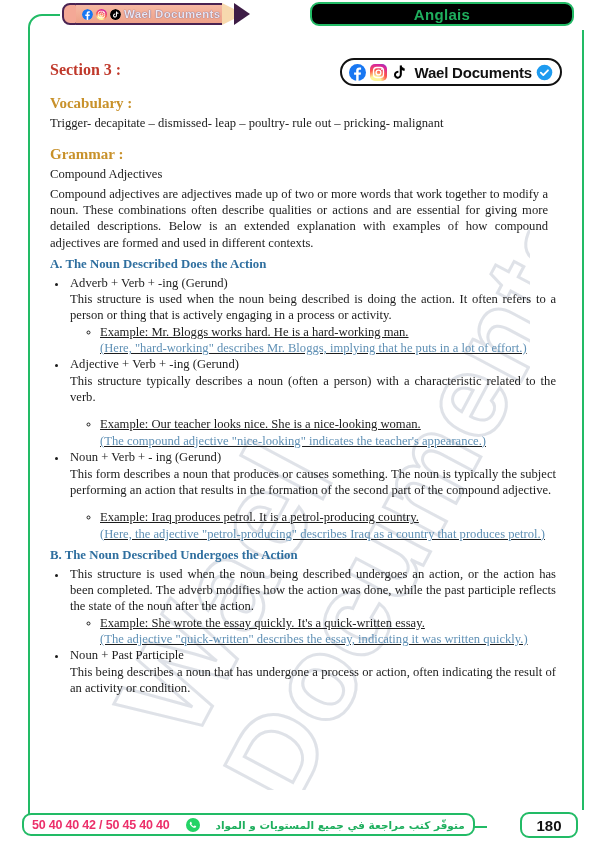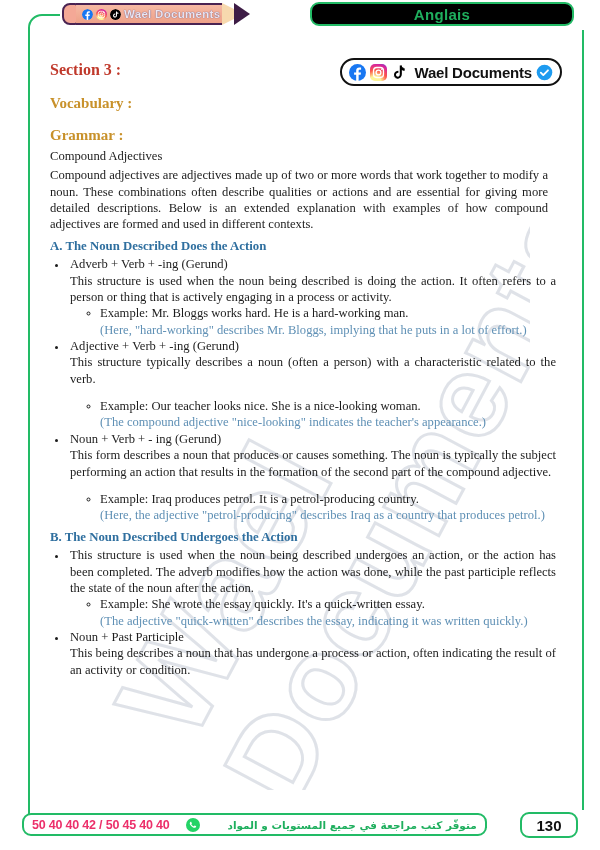--- a/index.html
+++ b/index.html
@@ -116,21 +116,21 @@
     margin:5px 0 2px 0;
   }
 
   ul.lv1{margin:0;padding:0 0 0 18px;list-style:disc;}
   ul.lv1>li{margin:0 0 0 0;padding-left:2px;}
   ul.lv1>li::marker{font-size:11px;}
   .li-head{display:block;}
   .li-body{display:block;text-align:justify;}
 
   ul.lv2{margin:0;padding:0 0 0 30px;list-style:circle;}
-  ul.lv2>li{margin:0;}
+  ul.lv2>li{margin:0;text-decoration:underline;}
   ul.lv2>li::marker{font-size:10px;}
   .ex-line{display:block;}
   .note{display:block;color:#5f90b5;}
 
   .gap{height:11px;}
 
   
   .footer{position:absolute;left:0;bottom:0;width:600px;height:46px;z-index:4;}
   .foot-pill{
     position:absolute;left:22px;bottom:14px;height:23px;
@@ -140,21 +140,21 @@
   }
   .phones{
     font-family:"Liberation Sans", sans-serif;
     font-weight:bold;font-size:12.5px;color:#ec2f6a;white-space:nowrap;
     letter-spacing:-.2px;
   }
   .wa{width:14px;height:14px;flex:0 0 auto;display:block;}
   .arabic{
     font-family:"DejaVu Sans", sans-serif;
     font-size:10.5px;font-weight:bold;color:#1faf5e;
-    direction:rtl;white-space:nowrap;margin-left:12px;
+    direction:rtl;white-space:nowrap;
   }
   .page-pill{
     position:absolute;right:22px;bottom:12px;width:58px;height:26px;
     border:2.5px solid #22bb66;border-radius:9px;background:#fff;
     display:flex;align-items:center;justify-content:center;box-sizing:border-box;
   }
   .page-pill span{
     font-family:"Liberation Sans", sans-serif;
     font-weight:bold;font-size:15px;color:#111;
   }
@@ -250,20 +250,21 @@
     <circle cx="12" cy="12" r="11" fill="#1d9bf0"></circle>
     <path d="M6.8 12.2l3.5 3.5 6.6-6.8" fill="none" stroke="#fff" stroke-width="2.6" stroke-linecap="round" stroke-linejoin="round"></path>
   </svg>
 </div>
 
 <div class="content">
 
   <div class="sec-title">Section 3 :</div>
 
   <h4 class="amber">Vocabulary :</h4>
+  <p class="vocab-line">Trigger- decapitate – dismissed- leap – poultry- rule out – pricking- malignant</p>
 
   <h4 class="amber">Grammar :</h4>
   <p class="plain-sub">Compound Adjectives</p>
 
   <p class="para">Compound adjectives are adjectives made up of two or more words that work together to modify a noun. These combinations often describe qualities or actions and are essential for giving more detailed descriptions. Below is an extended explanation with examples of how compound adjectives are formed and used in different contexts.</p>
 
   <h5 class="blue-head">A. The Noun Described Does the Action</h5>
 
   <ul class="lv1">
     <li>
@@ -326,15 +327,15 @@
   <div class="foot-pill">
     <span class="phones">50 40 40 42 / 50 45 40 40</span>
     <svg class="wa" viewBox="0 0 24 24">
       <circle cx="12" cy="12" r="12" fill="#25D366"></circle>
       <path d="M16.9 13.9c-.27-.14-1.6-.79-1.85-.88-.25-.09-.43-.14-.61.14-.18.27-.7.88-.86 1.06-.16.18-.32.2-.59.07-.27-.14-1.14-.42-2.17-1.34-.8-.72-1.35-1.6-1.5-1.87-.16-.27-.02-.42.12-.55.12-.12.27-.32.4-.48.14-.16.18-.27.27-.45.09-.18.05-.34-.02-.48-.07-.14-.61-1.47-.84-2.01-.22-.53-.44-.46-.61-.47h-.52c-.18 0-.47.07-.72.34-.25.27-.95.93-.95 2.26s.97 2.62 1.11 2.8c.14.18 1.9 2.9 4.6 4.07.64.28 1.14.44 1.53.56.64.2 1.23.18 1.69.11.52-.08 1.6-.65 1.82-1.28.23-.63.23-1.17.16-1.28-.07-.11-.25-.18-.52-.31z" fill="#fff"></path>
     </svg>
     <span class="arabic">متوفّر كتب مراجعة في جميع المستويات و المواد</span>
   </div>
 
   <div class="page-pill">
-    <span>130</span>
+    <span>180</span>
   </div>
 </div>
 
 </body></html>

